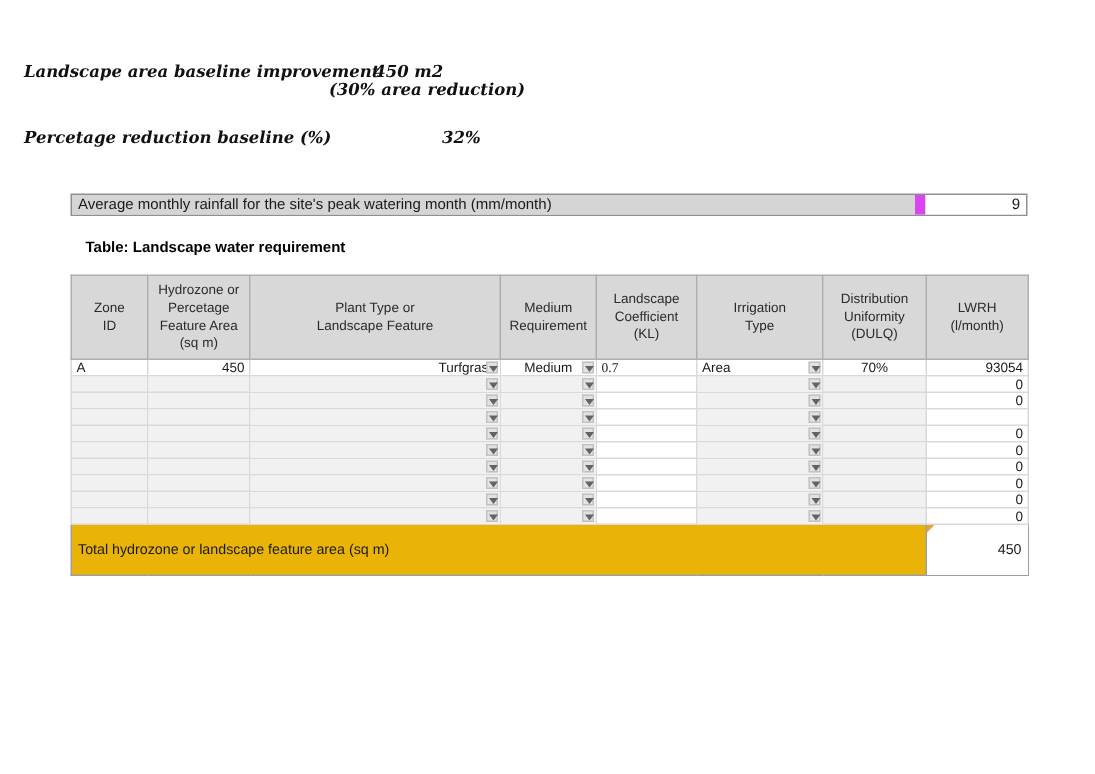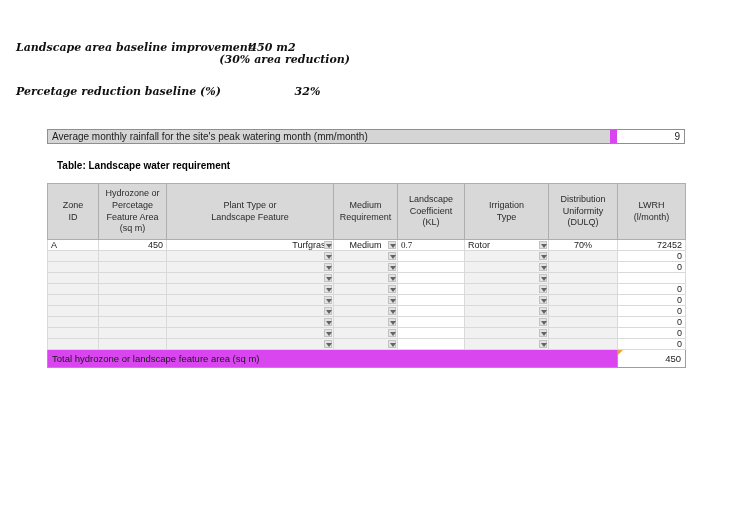--- a/index.html
+++ b/index.html
@@ -48,21 +48,21 @@
   td.c-irr  { text-align:left; }
   td.c-dulq { text-align:center; }
   td.c-lwrh { text-align:right; }
 
   td.dd-cell { position:relative; padding-right:13px; }
   .dd-btn { position:absolute; right:1px; top:1px; width:8px; height:8px; background:#e2e2e2; border:1px solid #c2c2c2; }
   .dd-btn::after { content:""; position:absolute; left:1px; top:2px; width:0; height:0;
     border-left:3px solid transparent; border-right:3px solid transparent; border-top:4px solid #636363; }
 
   
-  table.water td.footer-label { background:#d946ef; font-size:9.5px; height:18px; line-height:16px; padding:0 4px; border:1px solid #9e9e9e; }
+  table.water td.footer-label { background:#eab308; font-size:9.5px; height:34px; line-height:16px; padding:0 4px; border:1px solid #9e9e9e; }
   table.water td.footer-value { background:#ffffff; font-size:9.5px; height:18px; line-height:16px; text-align:right; padding:0 4px; border:1px solid #9e9e9e; position:relative; }
   .corner-flag { position:absolute; left:0; top:0; width:0; height:0;
     border-top:5px solid #e8a33d; border-right:5px solid transparent; }
 </style>
 </head>
 <body>
 
 <div class="serif sum-label1">Landscape area baseline improvement</div>
 <div class="serif sum-value1">450 m2</div>
 <div class="serif sum-note">(30% area reduction)</div>
@@ -111,23 +111,23 @@
 (l/month)</th>
     </tr>
   </thead>
   <tbody>
       <tr class="filled">
         <td class="c-zone"><span>A</span></td>
         <td class="c-area"><span>450</span></td>
         <td class="c-plant dd-cell"><span>Turfgrass</span><span class="dd-btn"></span></td>
         <td class="c-water dd-cell"><span>Medium</span><span class="dd-btn"></span></td>
         <td class="c-kl"><span>0.7</span></td>
-        <td class="c-irr dd-cell"><span>Rotor</span><span class="dd-btn"></span></td>
+        <td class="c-irr dd-cell"><span>Area</span><span class="dd-btn"></span></td>
         <td class="c-dulq"><span>70%</span></td>
-        <td class="c-lwrh"><span>72452</span></td>
+        <td class="c-lwrh"><span>93054</span></td>
       </tr>
       <tr class="empty">
         <td class="c-zone"><span></span></td>
         <td class="c-area"><span></span></td>
         <td class="c-plant dd-cell"><span></span><span class="dd-btn"></span></td>
         <td class="c-water dd-cell"><span></span><span class="dd-btn"></span></td>
         <td class="c-kl"><span></span></td>
         <td class="c-irr dd-cell"><span></span><span class="dd-btn"></span></td>
         <td class="c-dulq"><span></span></td>
         <td class="c-lwrh"><span>0</span></td>

